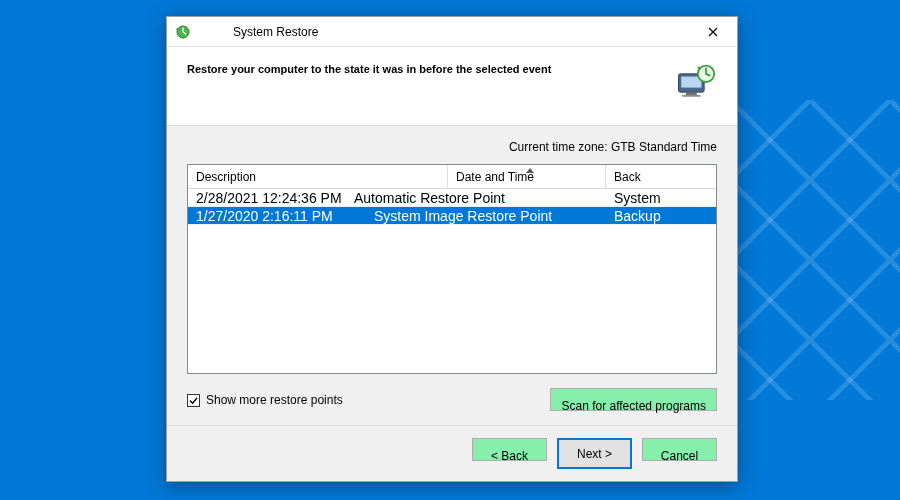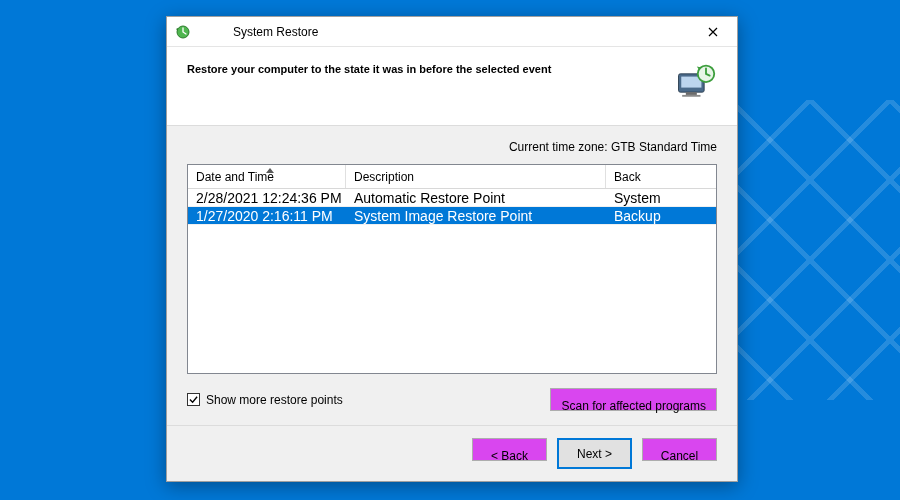--- a/index.html
+++ b/index.html
@@ -107,34 +107,34 @@
     }
     .tr {
       display: flex; height: 18px; align-items: center;
       font-size: 14px; color: #000;
       border-bottom: 1px solid #f0f0f0;
     }
     .tr .td { padding: 0 8px; overflow: hidden; white-space: nowrap; }
     .tr .td.c1 { width: 158px; }
     .tr .td.c2 { flex: 1; }
     .tr .td.c3 { width: 110px; }
-    .tr.selected { background: #0078d7; color: #ffffff; }
+    .tr.selected { background: #0078d7; color: #ffffff; gap: 20px; }
     .tr.selected .td { color: #ffffff; }
     .below-table {
       display: flex; align-items: center; justify-content: space-between;
       margin-top: 14px;
     }
-    .checkbox-wrap { display: flex; align-items: flex-start; gap: 6px; cursor: pointer; }
+    .checkbox-wrap { display: flex; align-items: flex-end; gap: 6px; cursor: pointer; }
     .chk {
       width: 13px; height: 13px; border: 1px solid #333; background: #fff;
       display: flex; align-items: center; justify-content: center;
     }
     .btn {
       min-width: 75px; height: 23px;
-      background: #d946ef;
+      background: #86efac;
       border: 1px solid #adadad;
       padding: 10px 10px;
       font-size: 12px; font-family: inherit;
       cursor: pointer;
     }
     .btn.wide { min-width: 160px; }
     .btn.primary { border: 2px solid #0078d7; background: #e1e1e1; height: 31px; padding: 0 16px; }
     .footer {
       border-top: 1px solid #dcdcdc;
       padding: 12px 20px;
@@ -178,22 +178,22 @@
         <path d="M28 9 L26 6 L31 7 Z" fill="#3d9e3d"></path>
       </svg>
     </span>
   </div>
 
   <div class="content">
     <div class="tz-line">Current time zone: GTB Standard Time</div>
 
     <div class="table-wrap">
       <div class="thead">
+        <div class="th c2">Description</div>
         <div class="th c1 sort">Date and Time</div>
-        <div class="th c2">Description</div>
         <div class="th c3">Back</div>
       </div>
       <div class="tbody">
         <div class="tr">
           <div class="td c1">2/28/2021 12:24:36 PM</div>
           <div class="td c2">Automatic Restore Point</div>
           <div class="td c3">System</div>
         </div>
         <div class="tr selected">
           <div class="td c1">1/27/2020 2:16:11 PM</div>

